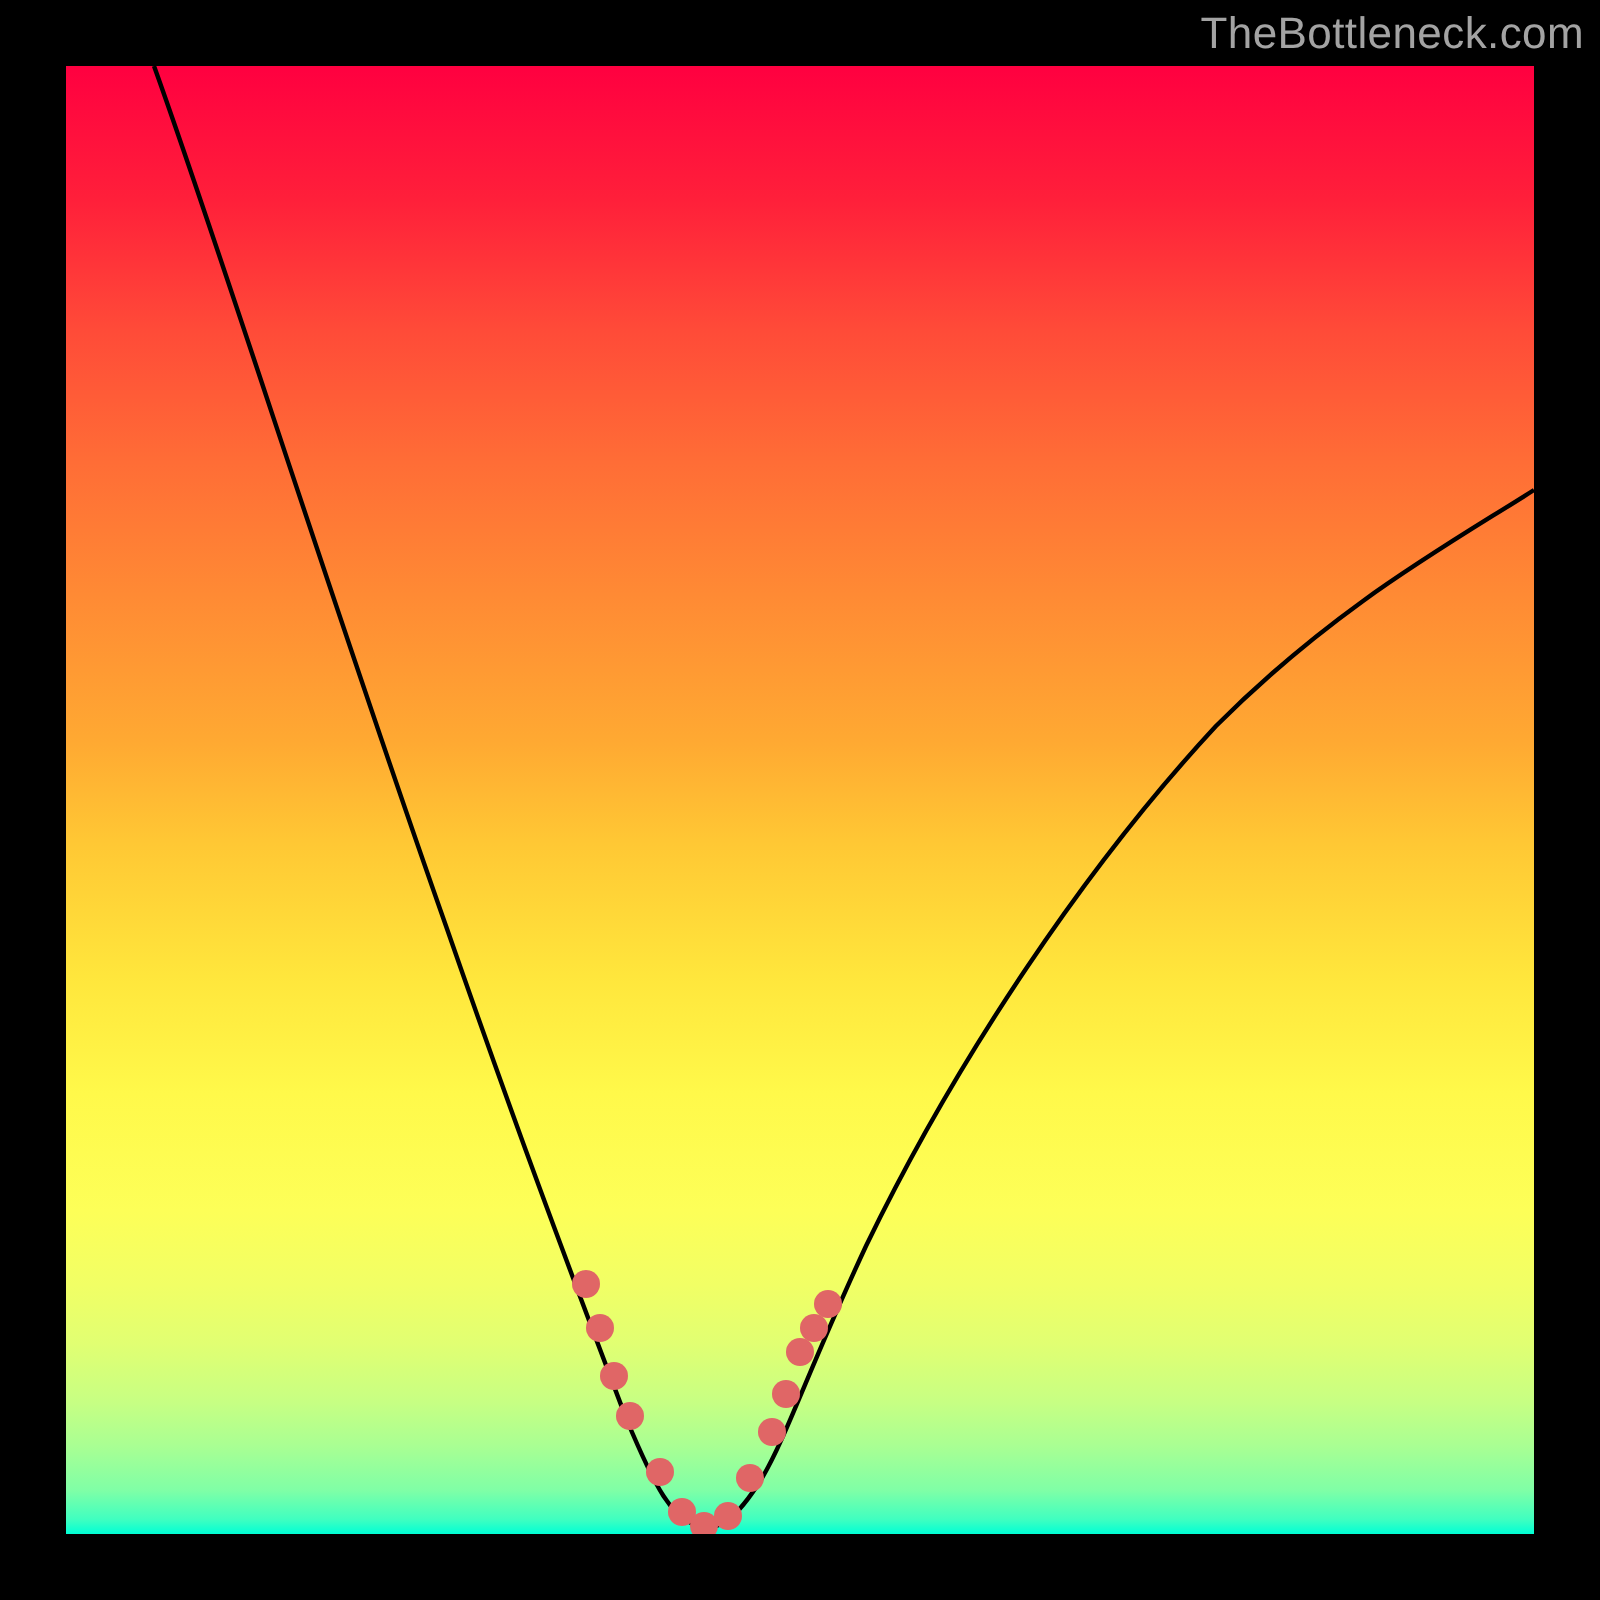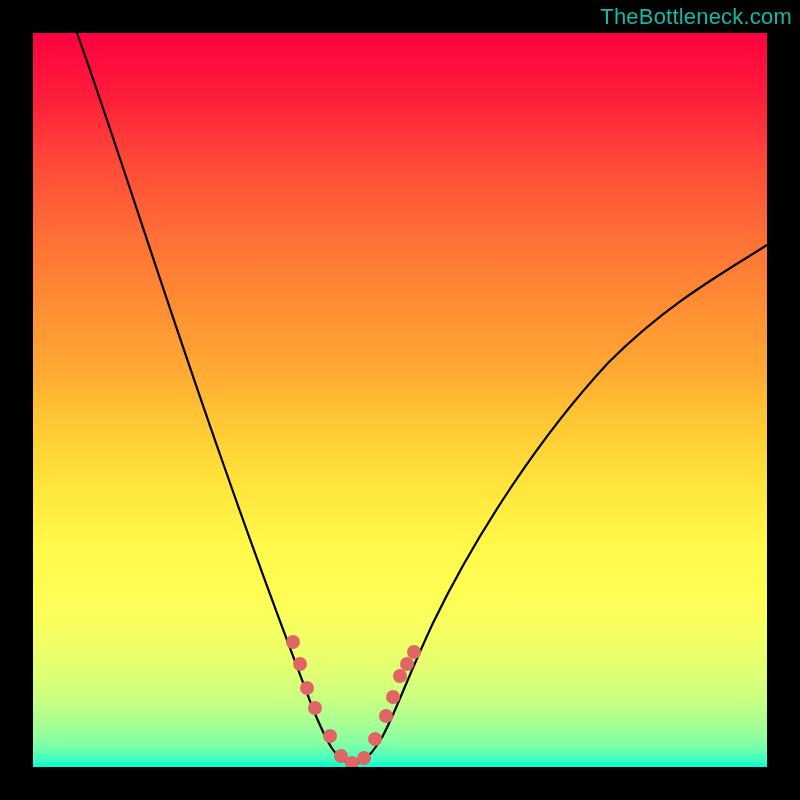--- a/index.html
+++ b/index.html
@@ -47,21 +47,21 @@
     position: absolute;
     left: 33px;
     top: 33px;
     width: 734px;
     height: 734px;
   }
   .watermark {
     position: absolute;
     top: 4px;
     right: 8px;
-    color: #14b8a6;
+    color: #a3a3a3;
     font-size: 22px;
     font-weight: 500;
     letter-spacing: 0.2px;
   }
 </style>
 </head>
 <body>
 
 <div class="figure">
   <div class="plot-area"></div>

